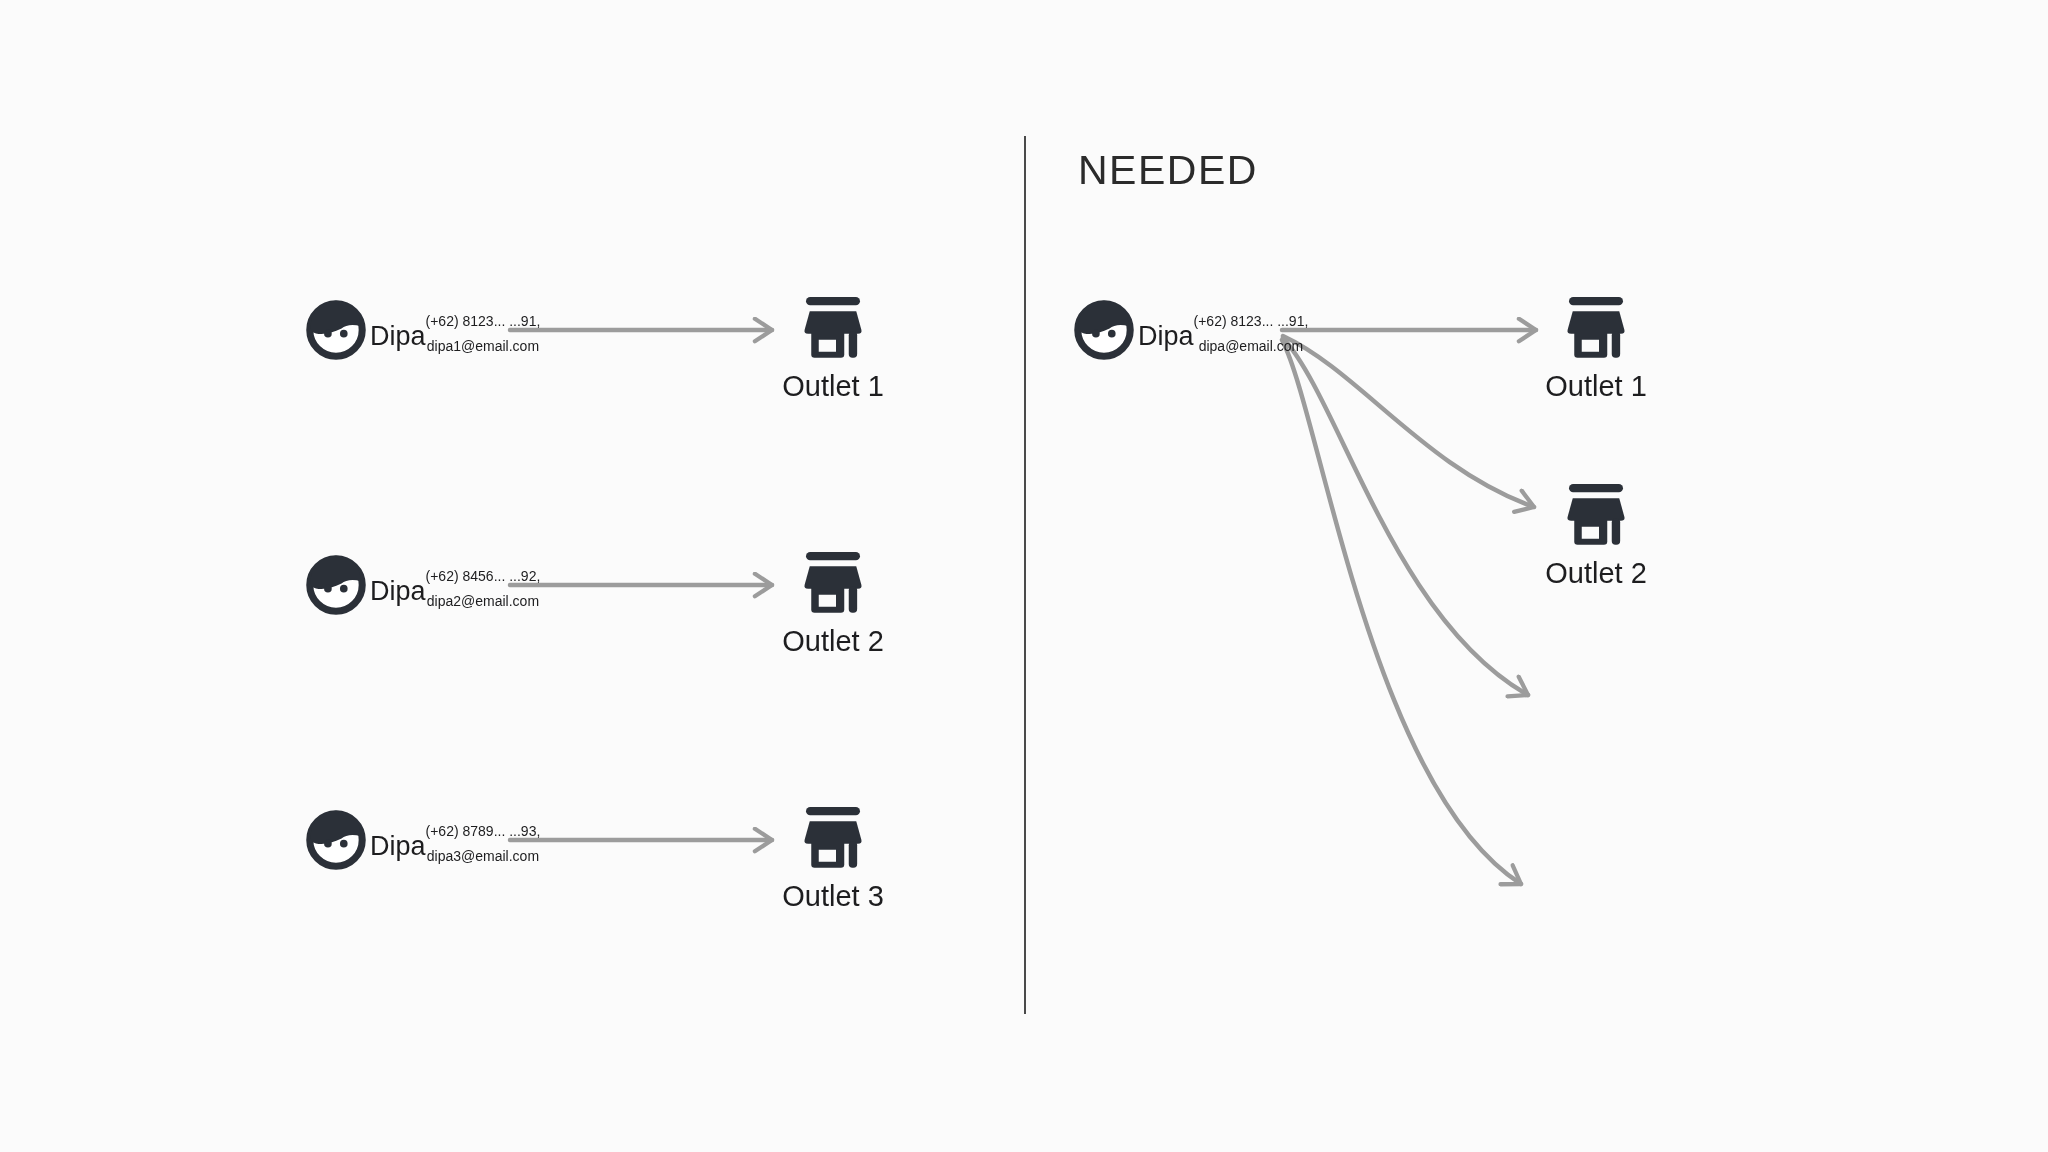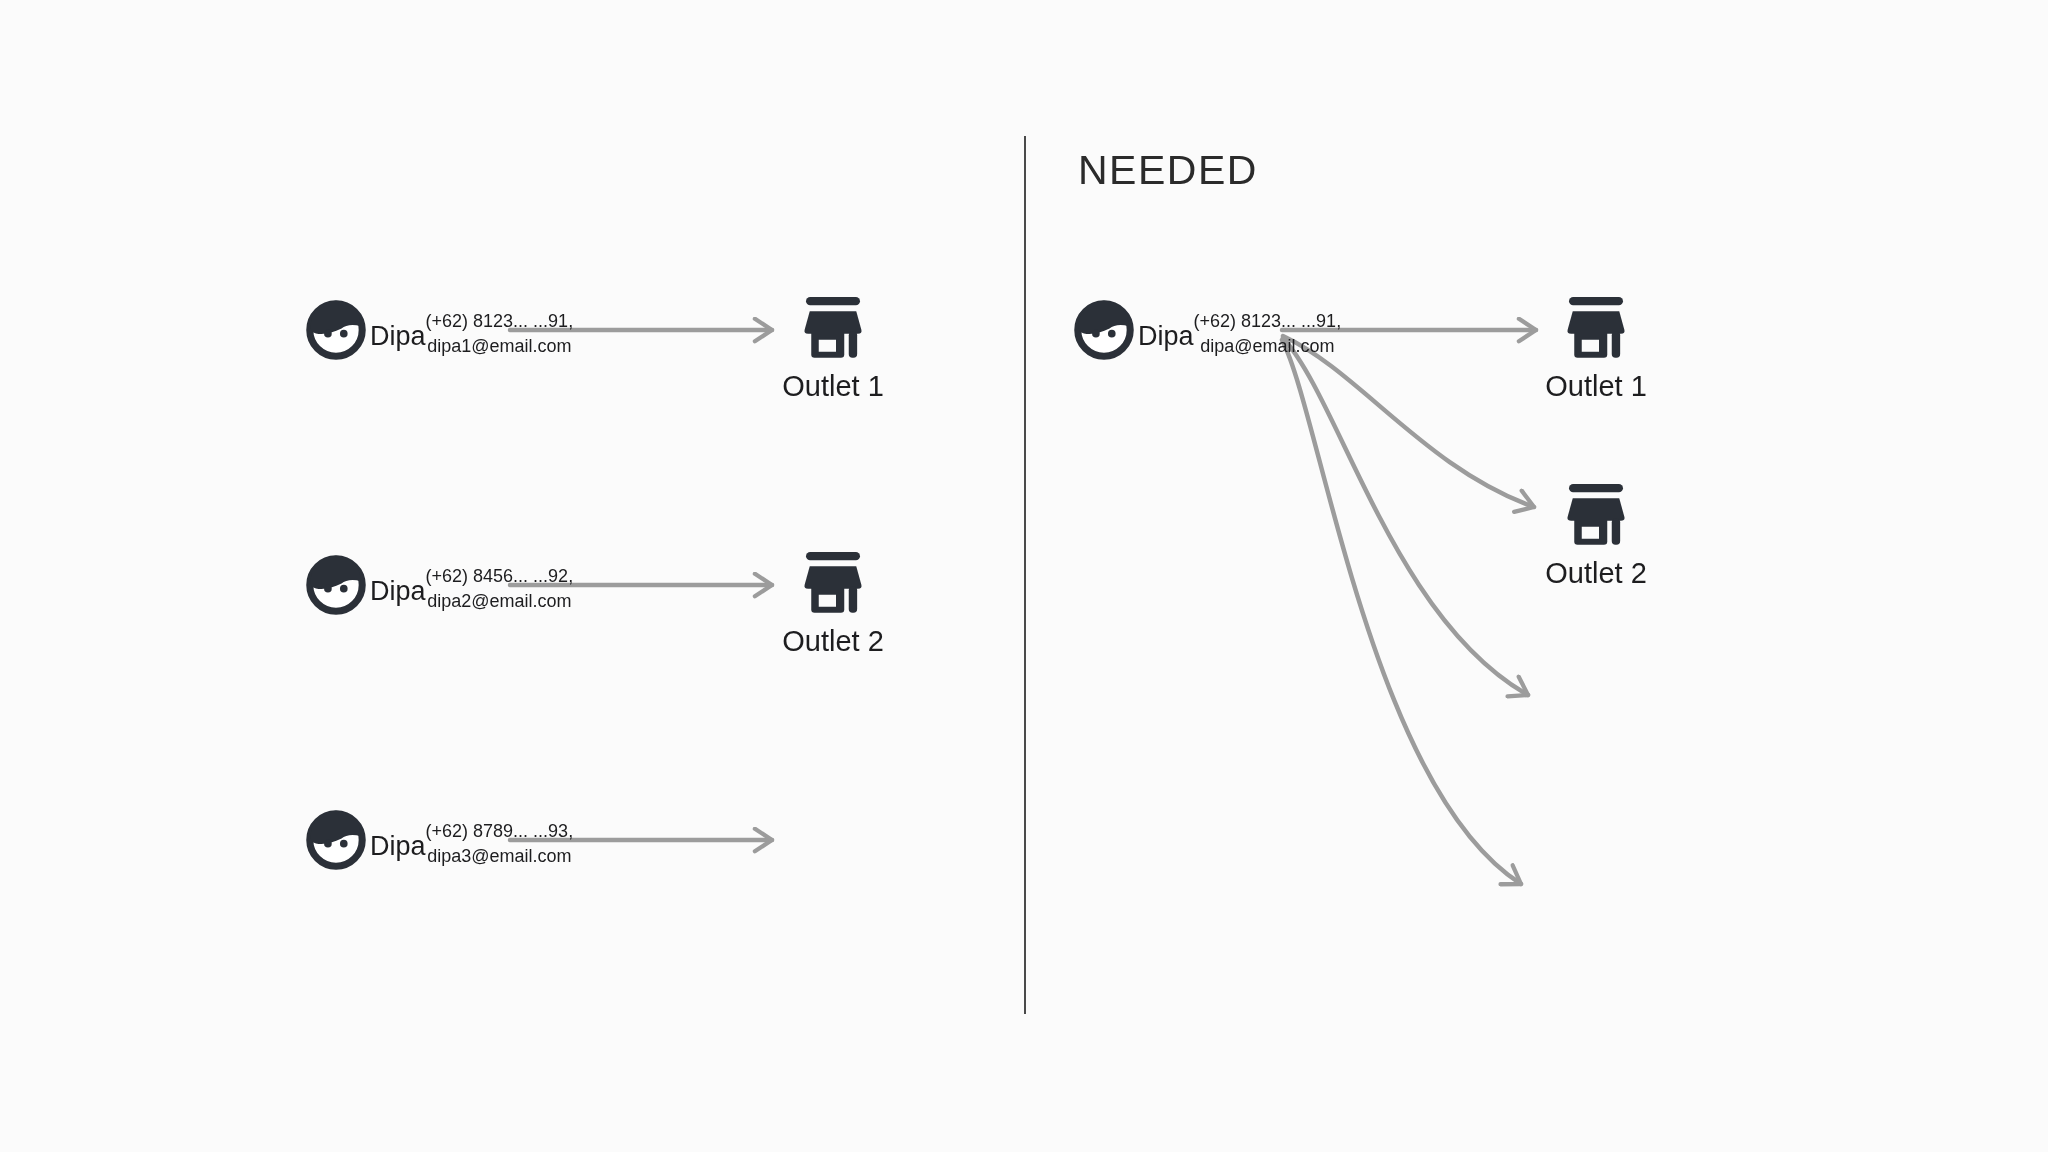--- a/index.html
+++ b/index.html
@@ -18,21 +18,21 @@
   }
   .title-current{left:640px;top:152px;width:330px;text-align:right;}
   .title-needed{left:1078px;top:140px;margin-top:10px;}
 
   .person{
     position:absolute;width:300px;
     display:flex;flex-direction:row;align-items:center;text-align:center;
   }
   .person .face-svg{width:68px;height:68px;display:block;}
   .person .name{margin-top:13px;font-size:27px;line-height:31px;font-weight:500;color:var(--text,#1d1d1f);}
-  .person .contact{margin-top:7px;font-size:18px;line-height:25px;color:var(--text,#1d1d1f);}
+  .person .contact{margin-top:7px;font-size:14px;line-height:25px;color:var(--text,#1d1d1f);}
 
   .outlet{
     position:absolute;width:240px;
     display:flex;flex-direction:column;align-items:center;text-align:center;
   }
   .outlet .store-svg{width:72px;height:66px;display:block;}
   .outlet .outlet-label{margin-top:10px;font-size:29px;line-height:27px;color:var(--text,#1d1d1f);}
 
   .arrow{fill:none;stroke:var(--arrow,#9c9c9c);stroke-width:4.5;stroke-linecap:round;}
   #m-head path{stroke:var(--arrow,#9c9c9c);}
@@ -122,20 +122,26 @@
   <div class="person" style="left:302px;top:806px">
     <svg class="face-svg" viewBox="0 0 48 48">
         <use href="#sym-face"></use>
       </svg>
     <div class="name">Dipa</div>
     <div class="contact">
       <div>(+62) 8789... ...93,</div>
       <div>dipa3@email.com</div>
     </div>
   </div>
+  <div class="outlet" style="left:713px;top:807px">
+    <svg class="store-svg" viewBox="0 0 48 44">
+        <use href="#sym-store"></use>
+      </svg>
+    <div class="outlet-label">Outlet 3</div>
+  </div>
 
   <div class="person" style="left:1070px;top:296px">
     <svg class="face-svg" viewBox="0 0 48 48">
         <use href="#sym-face"></use>
       </svg>
     <div class="name">Dipa</div>
     <div class="contact">
       <div>(+62) 8123... ...91,</div>
       <div>dipa@email.com</div>
     </div>

